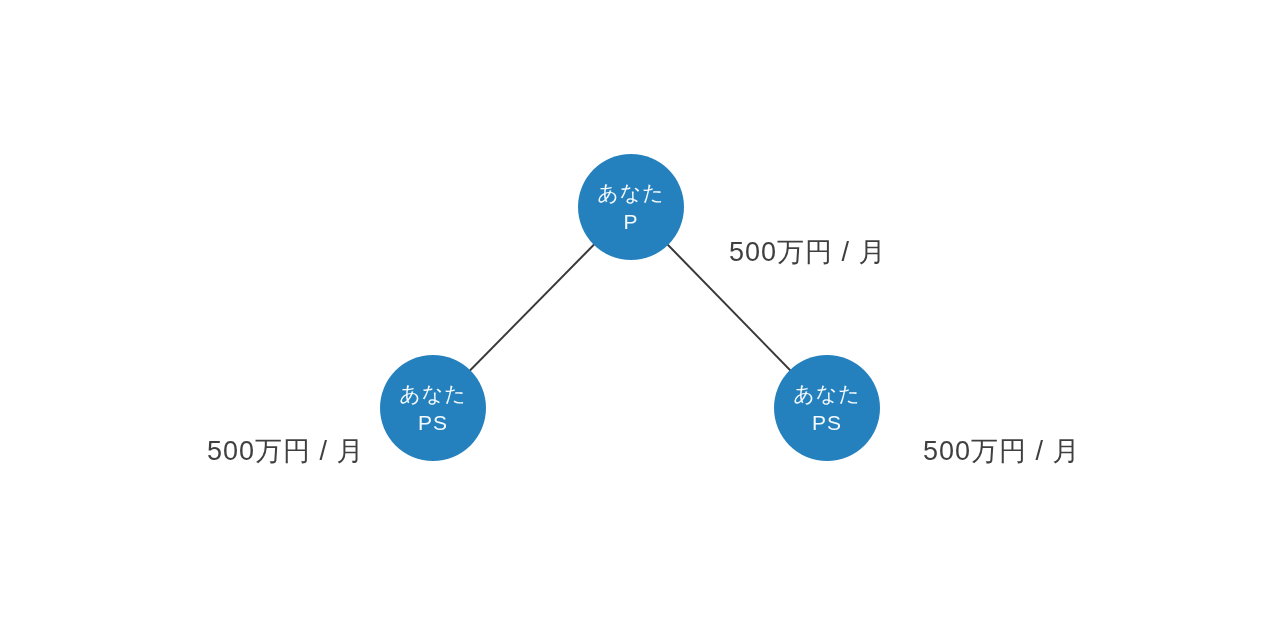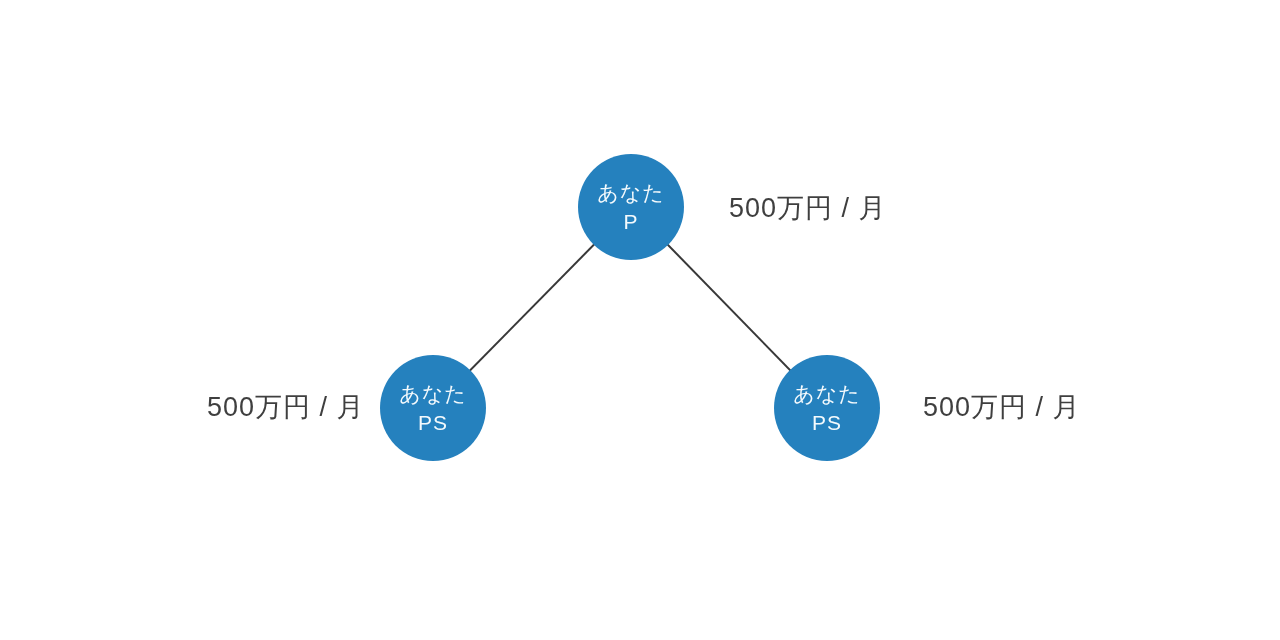--- a/index.html
+++ b/index.html
@@ -46,20 +46,21 @@
   .node-top   { left: 631px; top: 207px; }
   .node-left  { left: 433px; top: 408px; }
   .node-right { left: 827px; top: 408px; }
   .annotation {
     position: absolute;
     color: var(--ann-text, #3f3f3f);
     font-size: 27px;
     white-space: nowrap;
     transform: translateY(-50%);
     letter-spacing: 1px;
+    margin-top: 44px;
   }
   .annotation-top   { left: 729px; top: 208px; }
   .annotation-left  { left: 207px; top: 407px; }
   .annotation-right { left: 923px; top: 407px; }
 </style>
 </head>
 <body>
 
 <div class="canvas" style="--node-fill: #2581BE; --node-text: #F4FAFD; --edge: #383838; --ann-text: #3F3F3F; --bg: #FFFFFF;">
 

